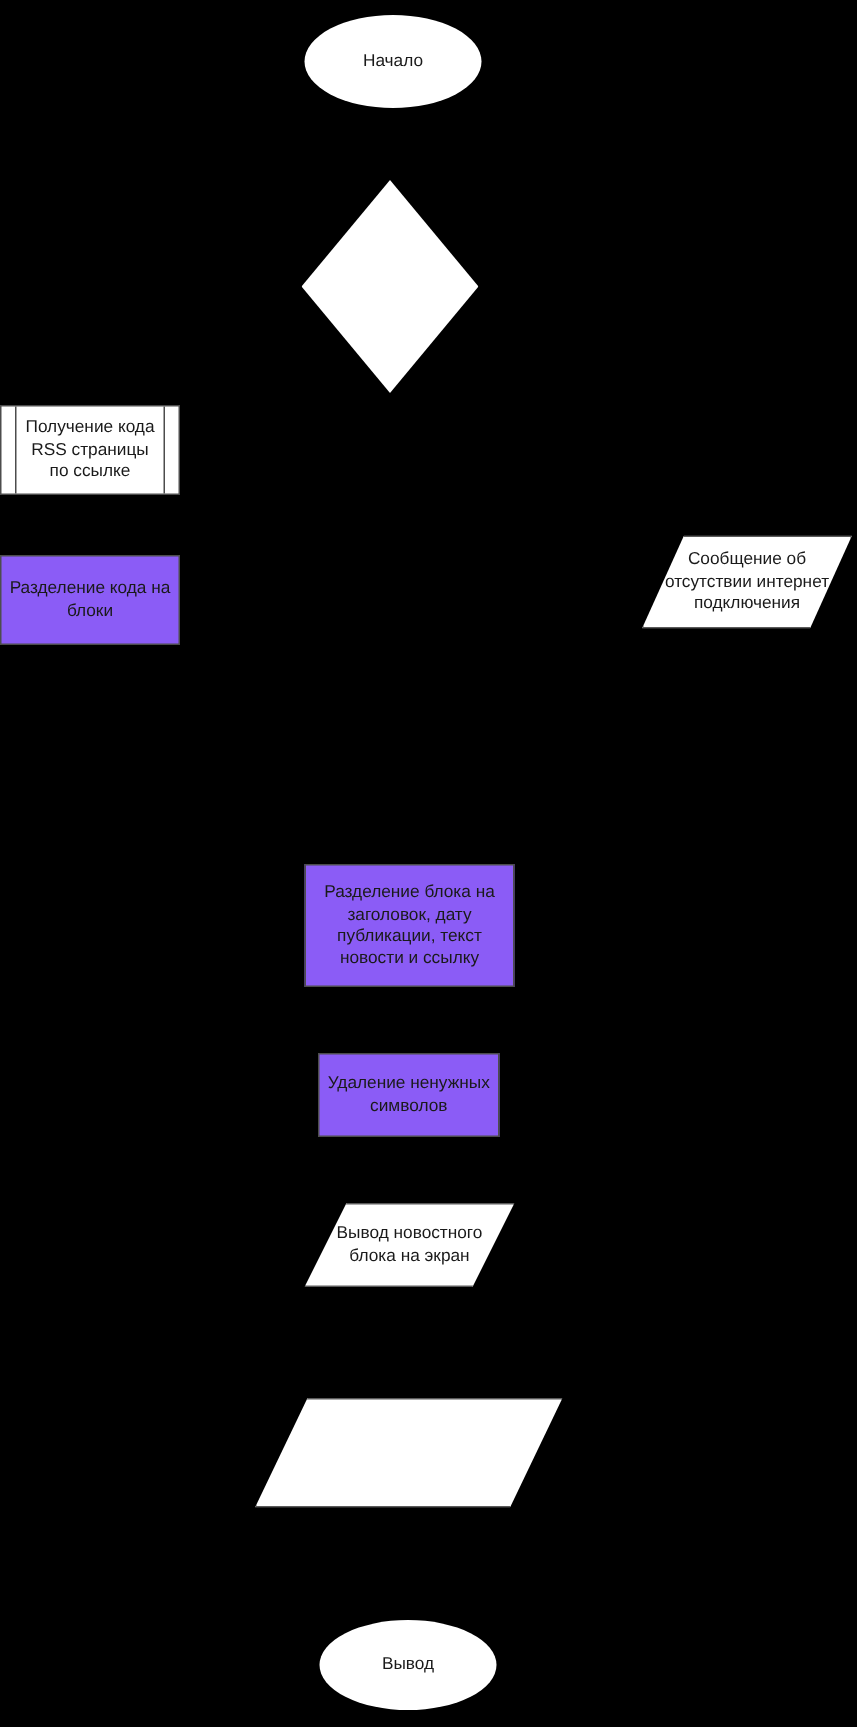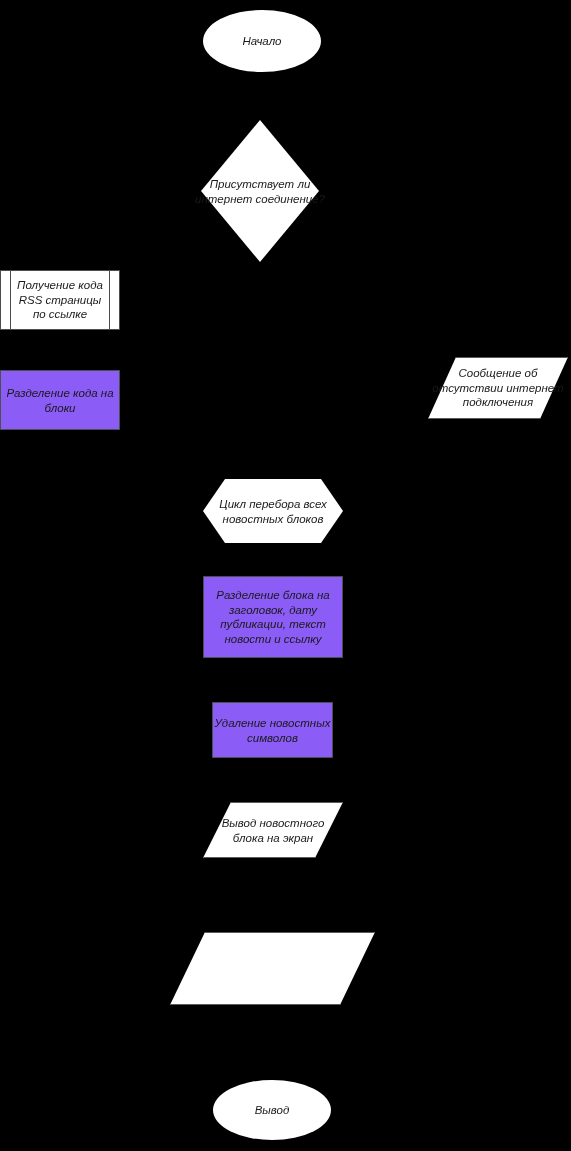--- a/index.html
+++ b/index.html
@@ -15,21 +15,20 @@
     overflow: hidden;
     font-family: "Liberation Sans", "DejaVu Sans", sans-serif;
     background: #000000;
   }
   #canvas {
     position: absolute;
     left: 0;
     top: 0;
     width: 571px;
     height: 1151px;
-    font-style: italic;
   }
   .node {
     position: absolute;
     box-sizing: border-box;
   }
   .node .label {
     position: absolute;
     left: 50%;
     top: 50%;
     transform: translate(-50%, -50%);
@@ -94,22 +93,20 @@
 <body>
 
 <div id="canvas">
 
   <div class="node shape-ellipse" style="left:203px; top:10px; width:118px; height:62px;">
     <span class="label">Начало</span>
   </div>
 
   <div class="node shape-diamond" style="left:201px; top:120px; width:118px; height:142px;">
     <span class="fill"></span>
-    <span class="label">Присутствует ли
-интернет соединение?</span>
   </div>
 
   <div class="node shape-para" style="left:428px; top:313px; width:140px; height:62px;margin-top:44px;">
     <span class="fill clip-para-28"></span>
     <span class="label">Сообщение об
 отсутствии интернет
 подключения</span>
   </div>
 
   <div class="node shape-predef" style="left:0px; top:270px; width:120px; height:60px;">
@@ -118,35 +115,30 @@
     <span class="label">Получение кода
 RSS страницы
 по ссылке</span>
   </div>
 
   <div class="node shape-rect" style="left:0px; top:370px; width:120px; height:60px;">
     <span class="label">Разделение кода на
 блоки</span>
   </div>
 
-  <div class="node shape-hex" style="left:203px; top:479px; width:140px; height:64px;">
-    <span class="fill clip-hex"></span>
-    <span class="label">Цикл перебора всех
-новостных блоков</span>
-  </div>
 
   <div class="node shape-rect" style="left:203px; top:576px; width:140px; height:82px;">
     <span class="label">Разделение блока на
 заголовок, дату
 публикации, текст
 новости и ссылку</span>
   </div>
 
   <div class="node shape-rect" style="left:212px; top:702px; width:121px; height:56px;">
-    <span class="label">Удаление новостных
+    <span class="label">Удаление ненужных
 символов</span>
   </div>
 
   <div class="node shape-para" style="left:203px; top:802px; width:140px; height:56px;">
     <span class="fill clip-para-28"></span>
     <span class="label">Вывод новостного
 блока на экран</span>
   </div>
 
   <div class="node shape-para" style="left:170px; top:932px; width:205px; height:73px;">

